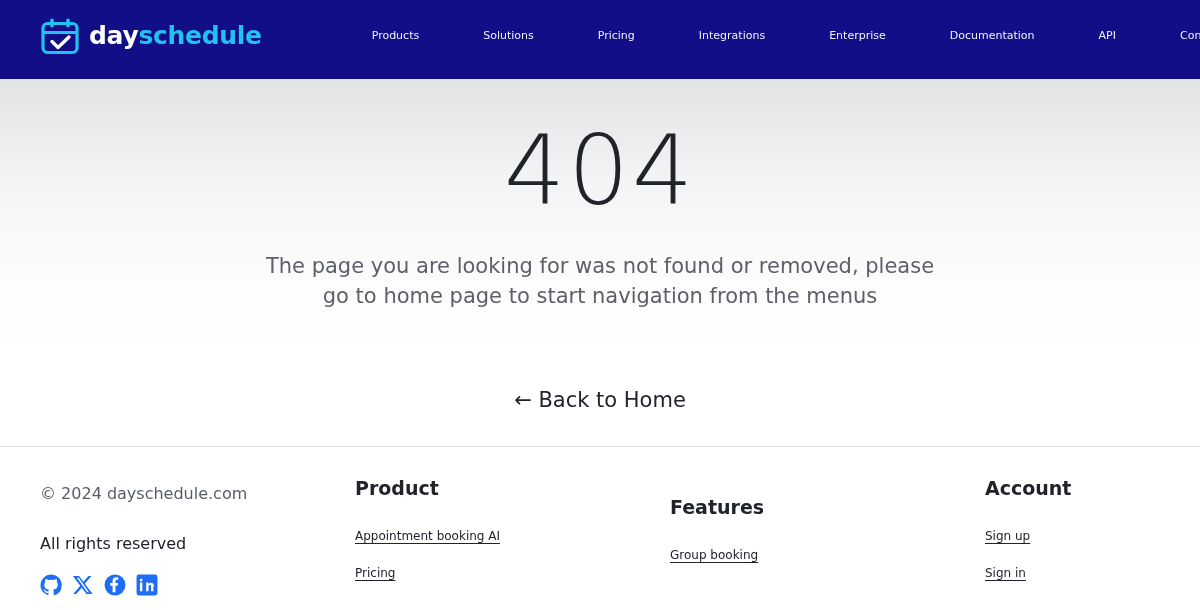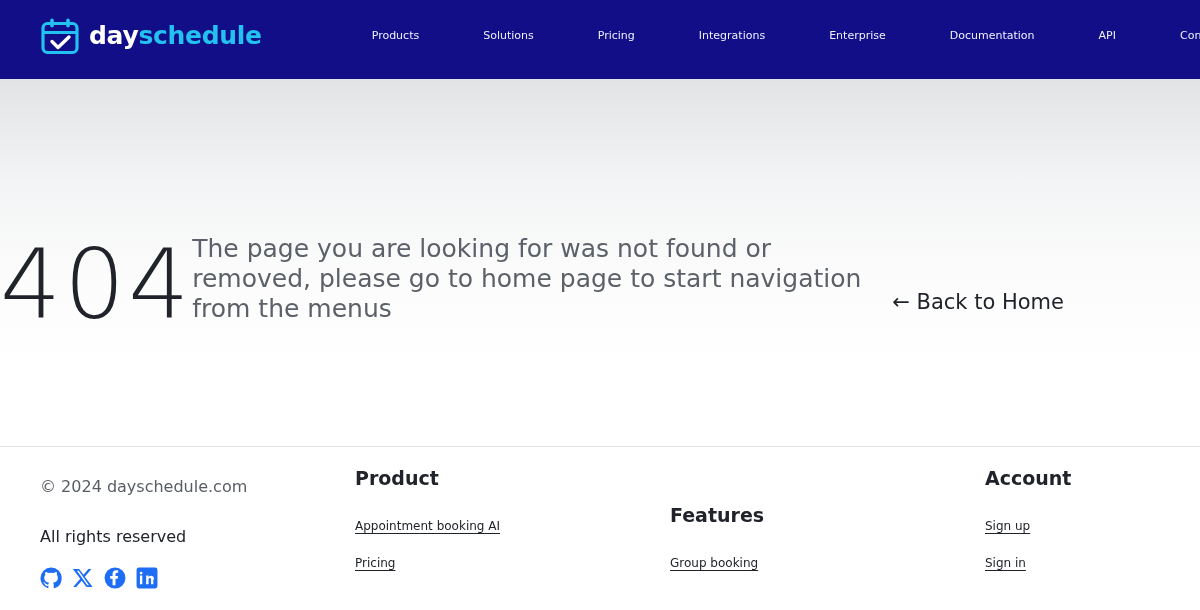--- a/index.html
+++ b/index.html
@@ -91,39 +91,40 @@
     line-height: 1.15;
     cursor: pointer;
     white-space: nowrap;
   }
 
   
   .main {
     height: 367px;
     background: linear-gradient(to bottom, #e1e3e5 0%, #f3f4f5 28%, #fcfcfc 55%, #ffffff 78%);
     display: flex;
-    flex-direction: row;
+    flex-direction: column;
     align-items: center;
     position: relative;
   }
 
   .code-404 {
     font-size: 96px;
     font-weight: 200;
     color: #20242a;
     letter-spacing: 3px;
     line-height: 1;
     margin-top: 44px;
     font-family: "DejaVu Sans", "Liberation Sans", sans-serif;
   }
 
   .description {
     margin-top: 32px;
     width: 700px;
-    font-size: 25px;
+    text-align: center;
+    font-size: 21px;
     line-height: 30px;
     color: #5c6169;
     font-weight: 400;
   }
 
   .back-home {
     margin-top: 79px;
     font-size: 21px;
     color: #20242a;
     text-decoration: none;
@@ -131,21 +132,21 @@
     display: inline-flex;
     align-items: center;
     gap: 8px;
   }
 
   
   .footer {
     border-top: 1px solid #e3e5e8;
     padding: 40px 40px 0 40px;
     display: flex;
-    align-items: flex-end;
+    align-items: center;
     height: 143px;
   }
 
   .footer-col-legal {
     width: 280px;
     flex: 0 0 280px;
   }
 
   .copyright {
     font-size: 16px;

